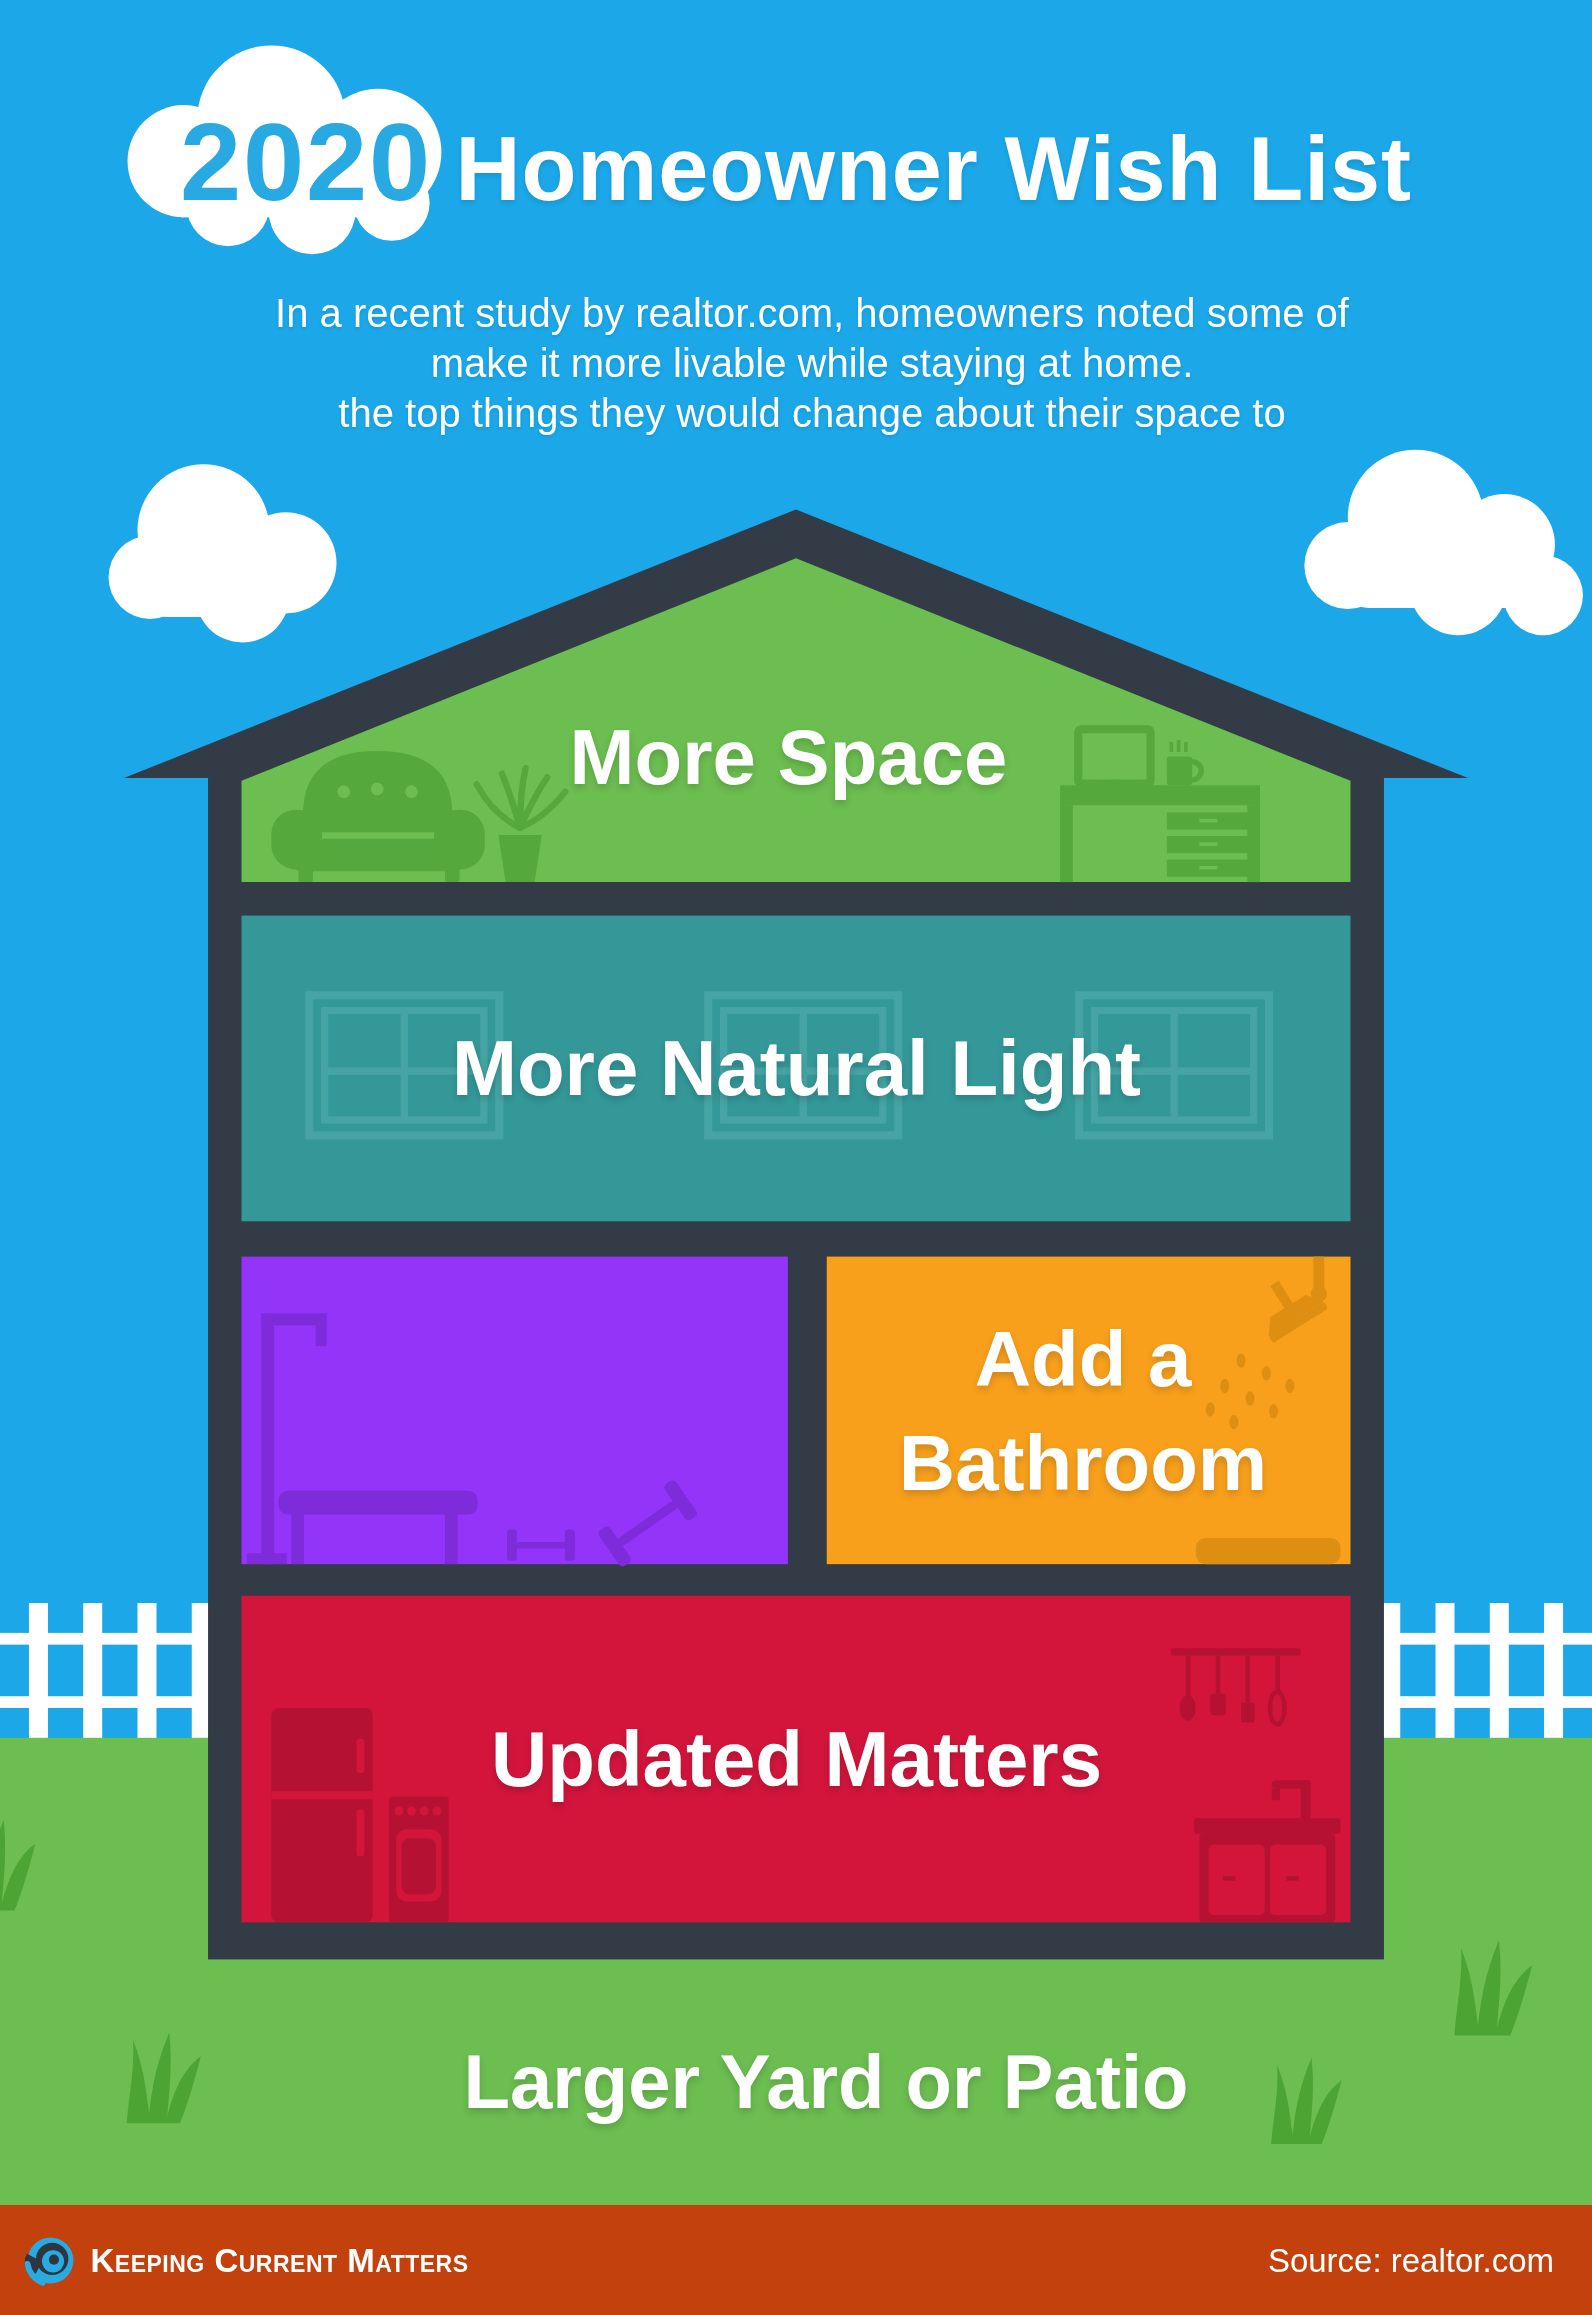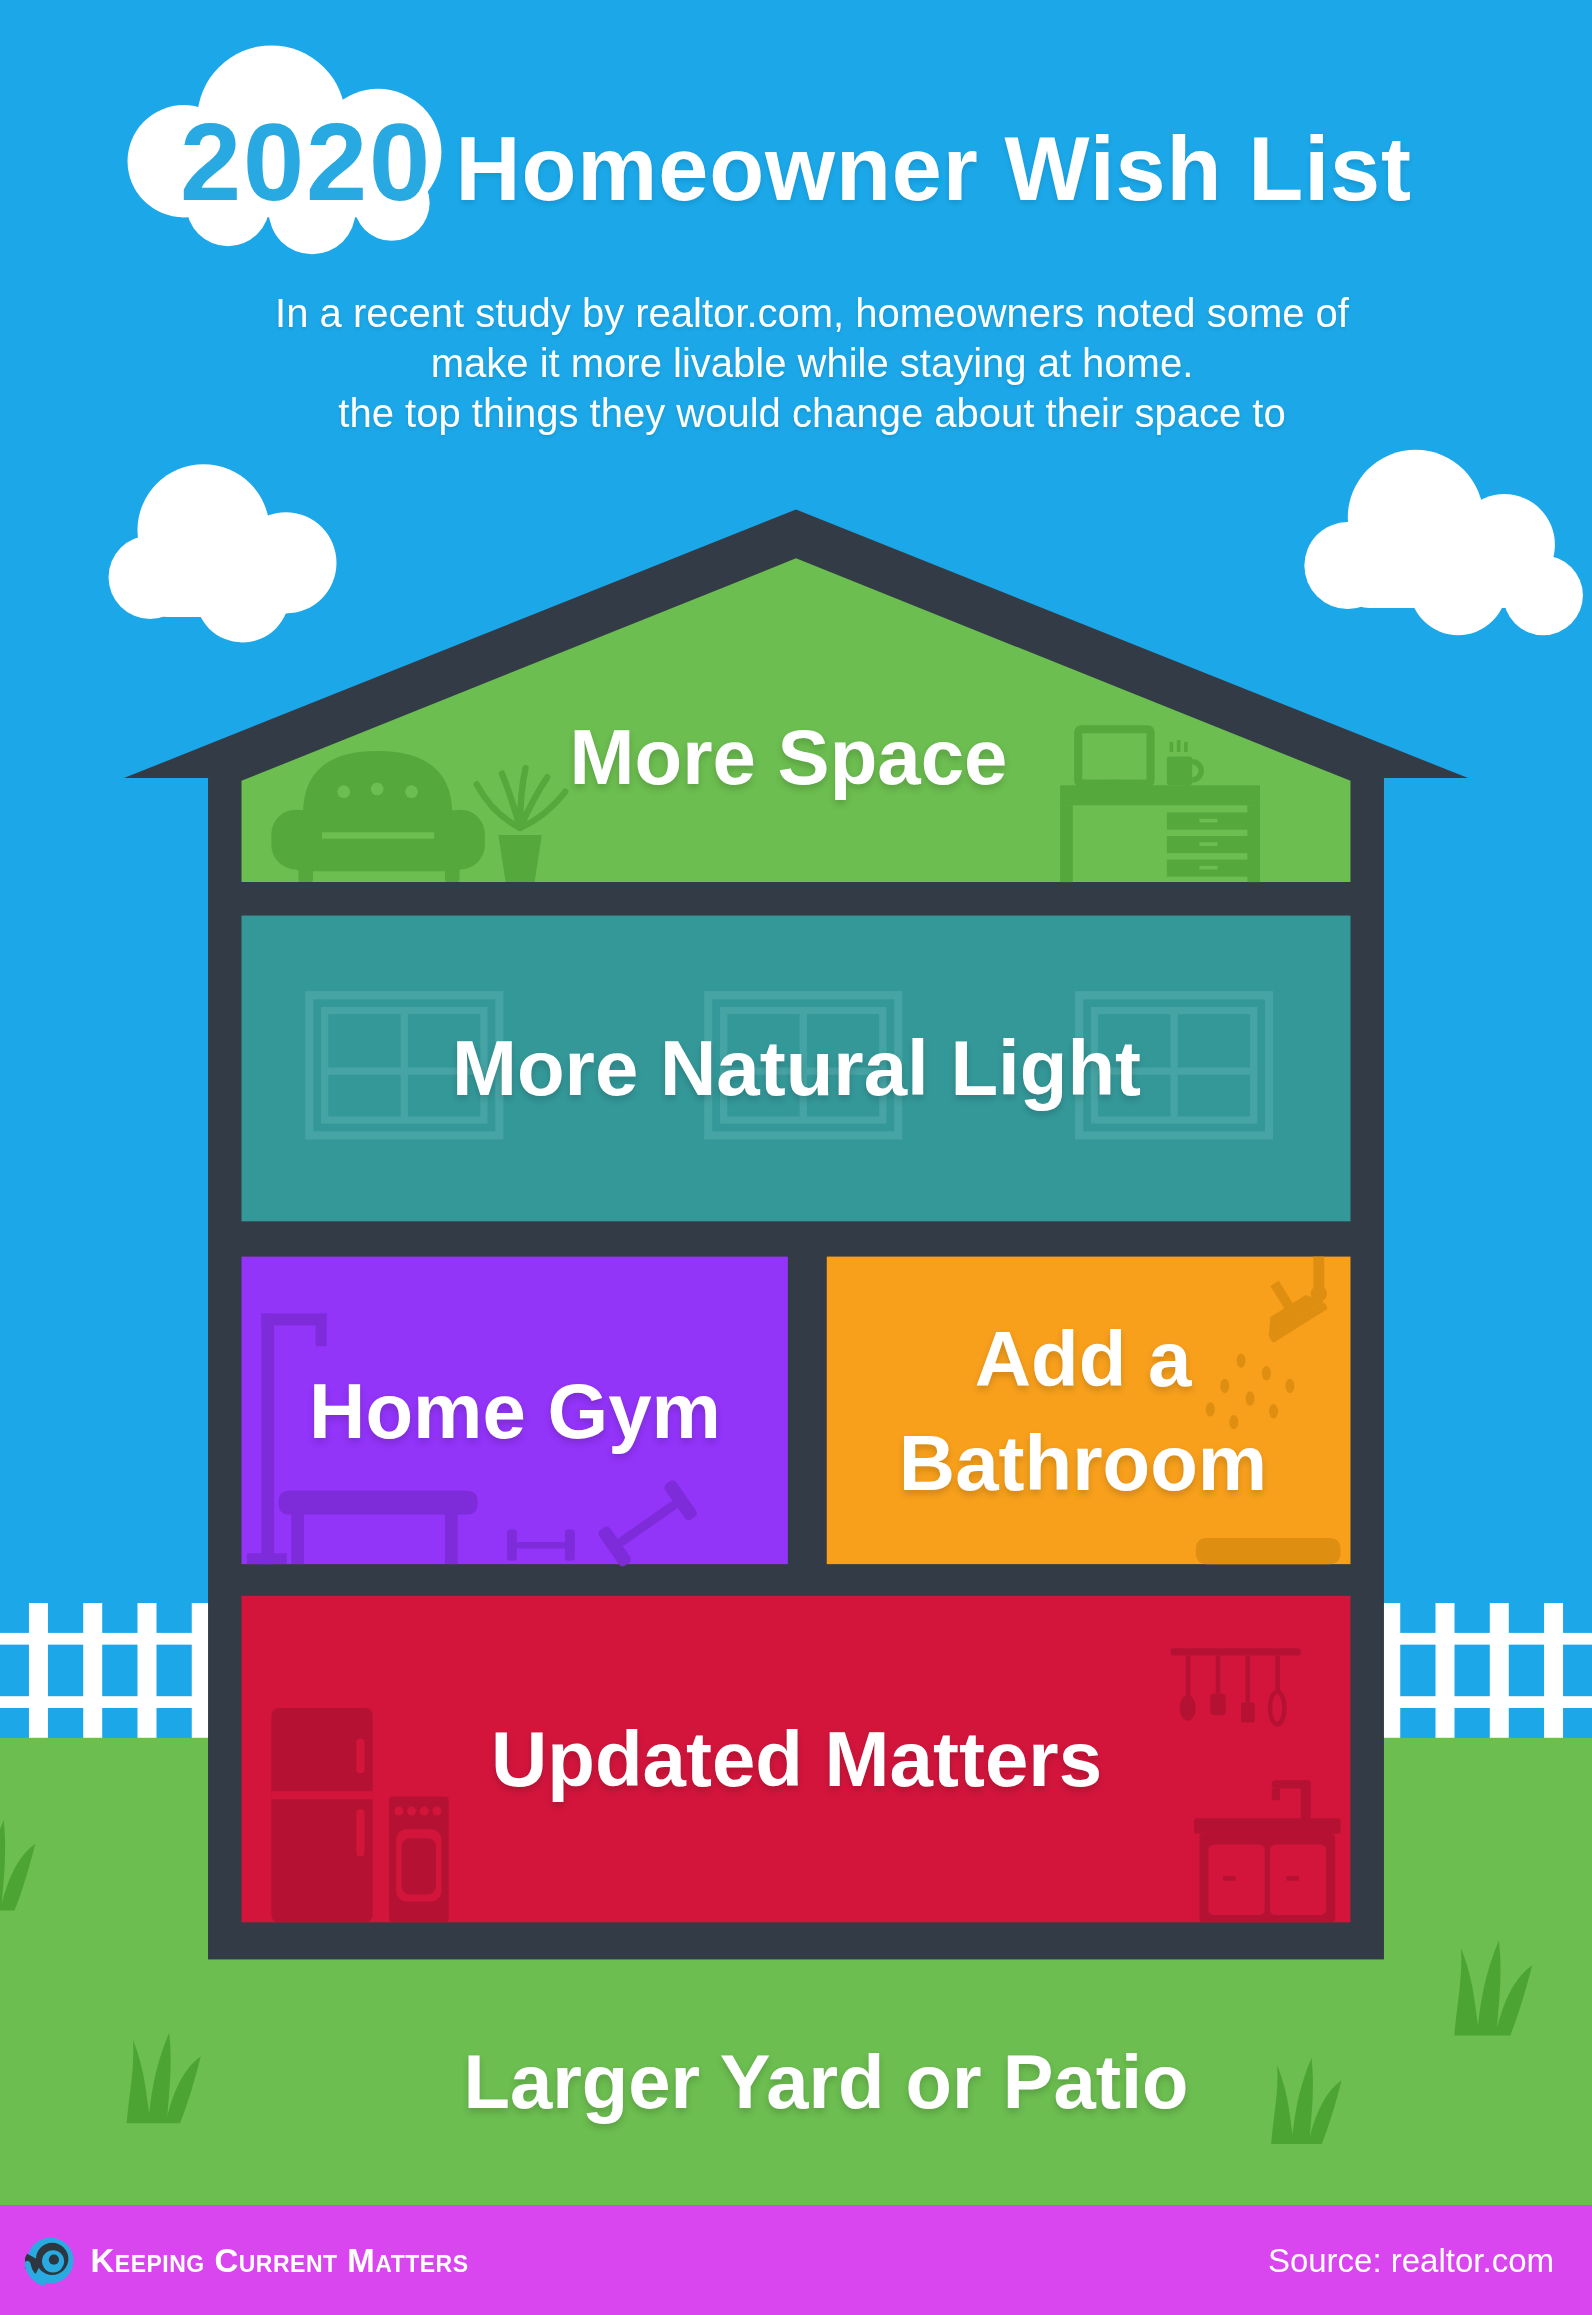--- a/index.html
+++ b/index.html
@@ -38,21 +38,21 @@
   .lbl-attic  {left:234px;top:633px; width:1109px;height:249px;font-size:78px;}
   .lbl-light  {left:242px;top:915px;width:1109px;height:306px;font-size:78px;}
   .lbl-gym    {left:242px;top:1257px;width:546px; height:308px;font-size:78px;}
   .lbl-bath   {left:827px;top:1257px;width:512px; height:308px;font-size:78px;line-height:104px;}
   .lbl-bath .wrap{max-width:425px;}
   .lbl-kitchen{left:242px;top:1596px;width:1109px;height:327px;font-size:78px;}
   .lbl-yard   {left:0;   top:1959px;width:1592px;height:245px;font-size:76px;margin-left:30px;}
 
   
   .footer{
-    position:absolute;left:0;bottom:0;width:1592px;height:111px;background:#d946ef;
+    position:absolute;left:0;bottom:0;width:1592px;height:111px;background:#c2410c;
     display:flex;align-items:center;z-index:7;
   }
   .footer .brand-wrap{display:flex;align-items:center;gap:14.5px;margin-left:25px;flex:1;}
   .brand-text{
     color:#ffffff;font-size:33px;font-weight:700;font-variant:small-caps;
     letter-spacing:0.5px;
   }
   .source-text{
     color:#ffffff;font-size:33px;font-weight:400;margin-right:38px;
   }
@@ -287,21 +287,20 @@
   </div>
 
   <div class="subtitle">
     <div>In a recent study by realtor.com, homeowners noted some of</div>
     <div>make it more livable while staying at home.</div>
     <div>the top things they would change about their space to</div>
   </div>
 
   <div class="room-label lbl-attic">More Space</div>
   <div class="room-label lbl-light">More Natural Light</div>
-  <div class="room-label lbl-gym">Home Gym</div>
   <div class="room-label lbl-bath">
     <span class="wrap">Add a Bathroom</span>
   </div>
   <div class="room-label lbl-kitchen">Updated Matters</div>
   <div class="room-label lbl-yard">Larger Yard or Patio</div>
 
   <div class="footer">
     <div class="brand-wrap">
       <svg width="51" height="51" viewBox="-30 -30 60 60" aria-hidden="true">
         <circle cx="0" cy="0" r="27" fill="#29ABE2"></circle>

